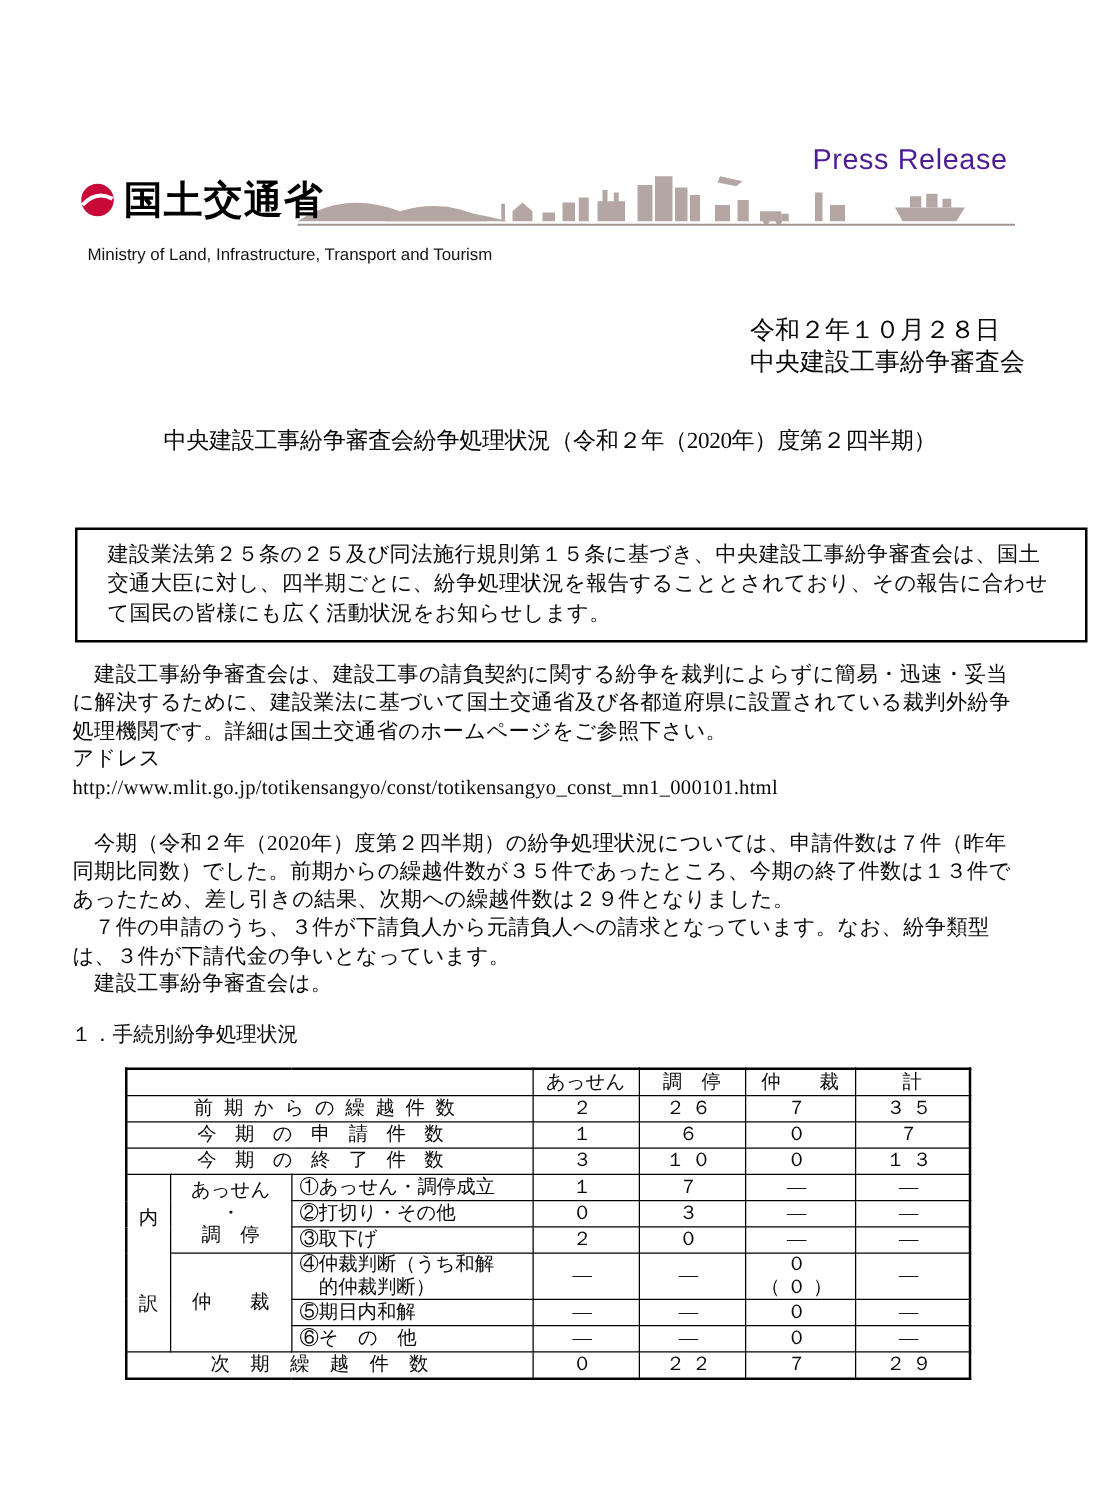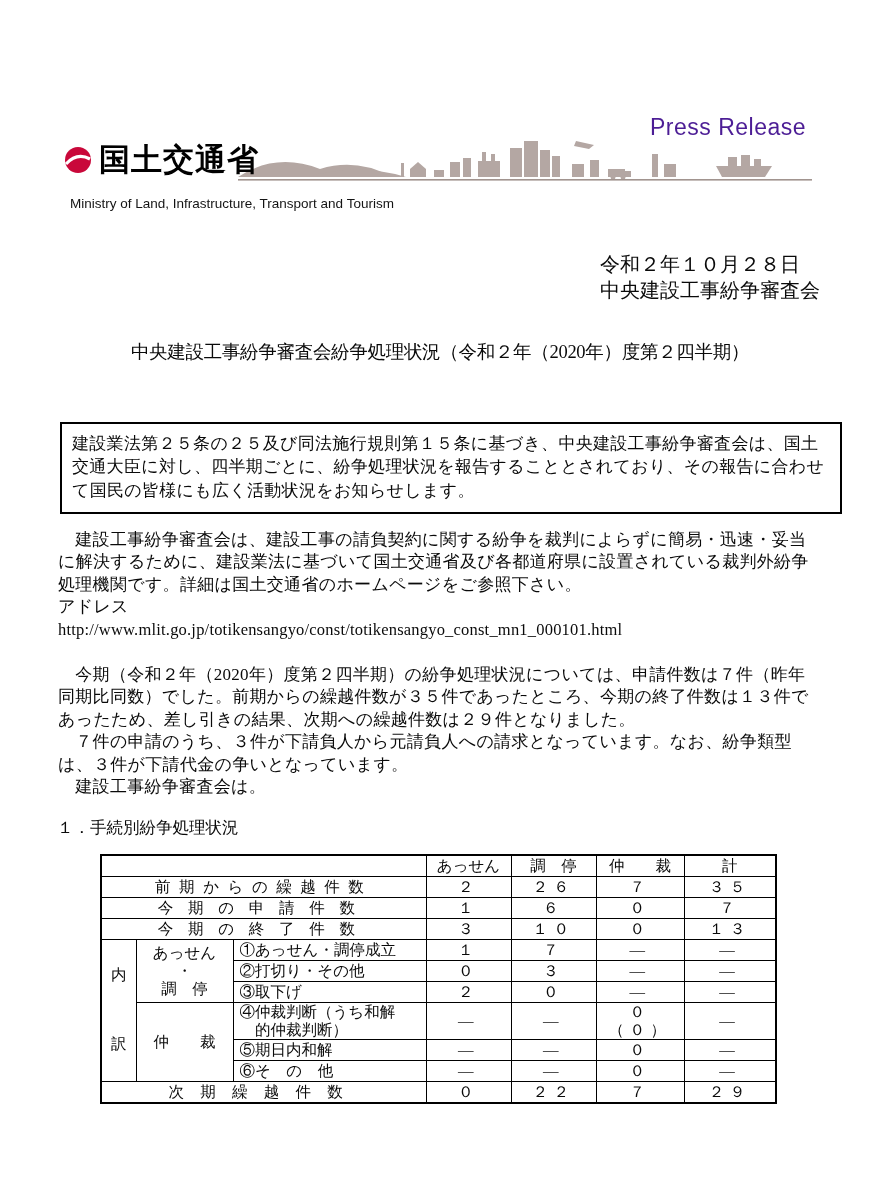--- a/index.html
+++ b/index.html
@@ -16,21 +16,21 @@
              color:#000000;letter-spacing:1px;}
   .ministry-en{position:absolute;top:196px;left:70px;font-family:"Liberation Sans","DejaVu Sans",sans-serif;
                font-size:13.5px;color:#141414;}
 
   .dateline{position:absolute;top:251px;left:600px;font-size:20px;line-height:1.3;}
 
   .doc-title{position:absolute;top:339px;left:0;width:880px;text-align:center;
              font-size:18.5px;font-weight:normal;margin:0;letter-spacing:-0.3px;}
 
   .notice-box{position:absolute;top:422px;left:60px;width:758px;border:2px solid #000;
-              padding:8px 10px 10px;font-size:17px;line-height:1.38;letter-spacing:0.3px;}
+              padding:8px 24px 10px;font-size:17px;line-height:1.38;letter-spacing:0.3px;}
 
   .intro{position:absolute;top:529px;left:58px;width:764px;font-size:17px;line-height:1.32;letter-spacing:0.3px;}
   .intro p{margin:0;}
   .addr{margin-top:2px;}
   .url-line{margin-top:5px;margin-left:38px;font-size:16.5px;letter-spacing:0.2px;}
 
   .summary{position:absolute;top:664px;left:58px;width:764px;font-size:17px;line-height:1.32;letter-spacing:0.3px;}
   .summary p{margin:0;}
 
   .sec-heading{position:absolute;top:817px;left:57px;font-size:16.5px;}

